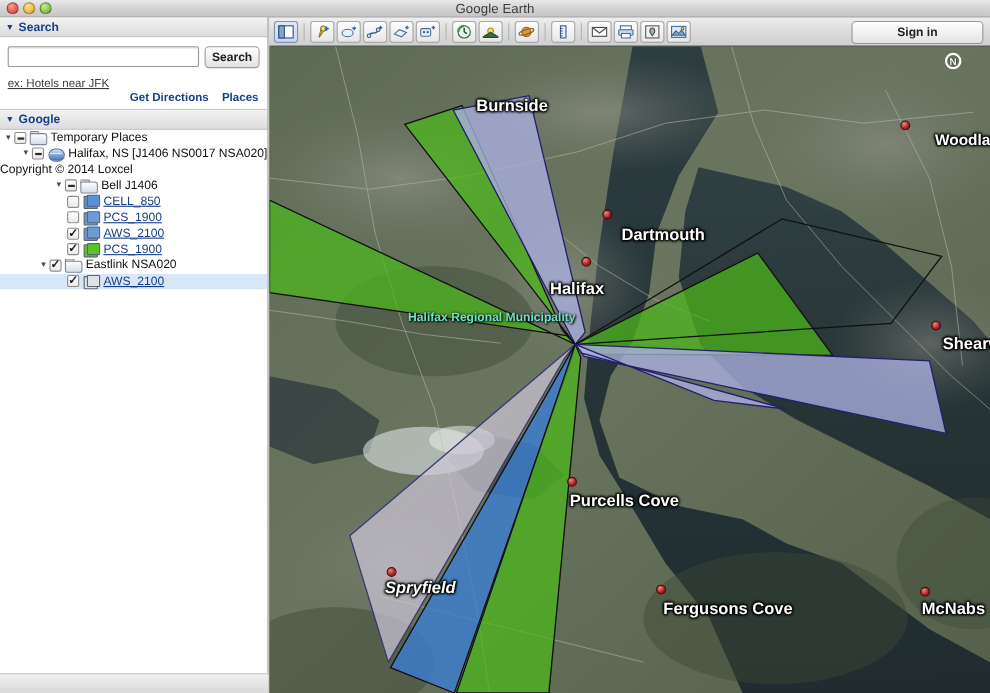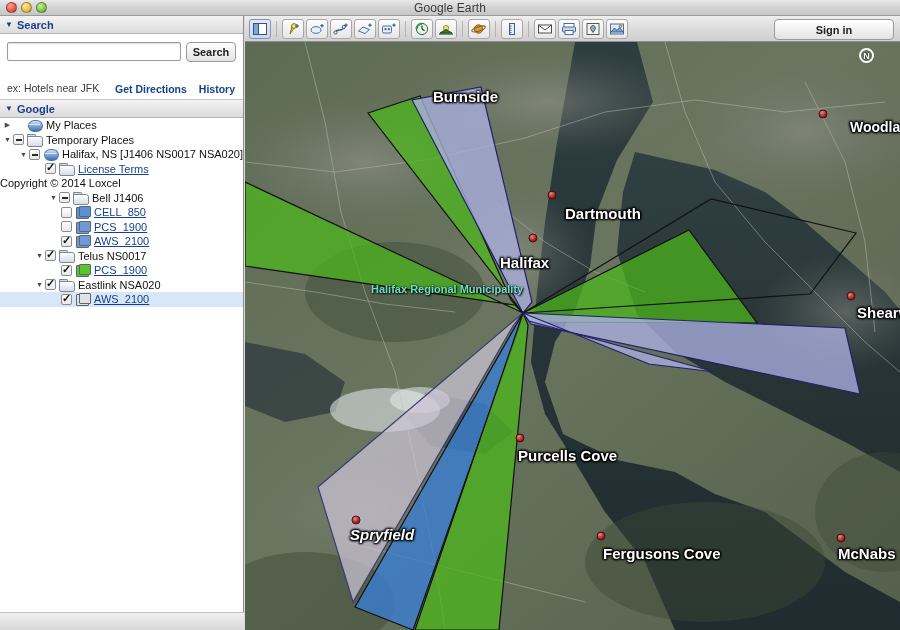--- a/index.html
+++ b/index.html
@@ -49,21 +49,21 @@
   .search-input {
     flex:1; height:19px; border:1px solid #9a9a9a; border-radius:2px;
     background:#fff; font-size:11px; padding:0 4px; outline:none;
     box-shadow: inset 0 1px 1px rgba(0,0,0,.12);
   }
   .search-btn {
     width:50px; height:20px; font-size:11px; font-weight:bold; color:#222;
     border:1px solid #9a9a9a; border-radius:4px;
     background:linear-gradient(to bottom,#ffffff,#e2e2e2);
   }
-  .hint { margin-top:20px; color:#3b3b3b; font-size:10.5px; }
+  .hint { margin-top:8px; color:#3b3b3b; font-size:10.5px;text-decoration:underline; }
   .links { position:absolute; right:8px; bottom:4px; display:flex; gap:12px; }
   .links a { color:#17408b; font-weight:bold; font-size:10.5px; text-decoration:none; }
 
   
   .places-body { position:relative; height:calc(614px - 18px - 66px - 18px); background:#fff; overflow:hidden; }
   .row { display:flex; align-items:center; height:14.5px; padding-left:2px; white-space:nowrap; }
   .row.sel { background:#d7e7f8; }
   .tw { width:11px; text-align:center; font-size:7px; color:#4a4a4a; flex:0 0 11px; }
   .cb {
     width:11px; height:11px; flex:0 0 11px; border:1px solid #8c8c8c; border-radius:2px;
@@ -190,53 +190,41 @@
     </div>
 
     <div class="search-body">
       <div class="search-row">
         <input class="search-input" type="text" value="" style="">
         <button class="search-btn">Search</button>
       </div>
       <div class="hint">ex: Hotels near JFK</div>
       <div class="links">
         <a href="#">Get Directions</a>
-        <a href="#">History</a>
+        <a href="#">Places</a>
       </div>
     </div>
 
     <div class="panel-header">
       <span class="disc">▼</span>
       <span>Google</span>
     </div>
 
     <div class="places-body" id="places-tree">
-        <div class="row" style="padding-left: 2px;">
-          <span class="tw">▶</span>
-          <span class="cb" style="visibility: hidden;"></span>
-          <span class="ico globe"></span>
-          <span class="lbl plain">My Places</span>
-        </div>
         <div class="row" style="padding-left: 2px;">
           <span class="tw">▼</span>
           <span class="cb dash"></span>
           <span class="ico folder"></span>
           <span class="lbl plain">Temporary Places</span>
         </div>
         <div class="row" style="padding-left: 18px;">
           <span class="tw">▼</span>
           <span class="cb dash"></span>
           <span class="ico globe"></span>
           <span class="lbl plain">Halifax, NS [J1406 NS0017 NSA020]</span>
-        </div>
-        <div class="row" style="padding-left: 34px;">
-          <span class="tw"></span>
-          <span class="cb checked"></span>
-          <span class="ico folder"></span>
-          <span class="lbl link">License Terms</span>
         </div>
         <div class="copyright">Copyright © 2014 Loxcel</div>
         <div class="row" style="padding-left: 48px;">
           <span class="tw">▼</span>
           <span class="cb dash"></span>
           <span class="ico folder"></span>
           <span class="lbl plain">Bell J1406</span>
         </div>
         <div class="row" style="padding-left: 50px;">
           <span class="tw"></span>
@@ -248,26 +236,20 @@
           <span class="tw"></span>
           <span class="cb"></span>
           <span class="ico sq blue2"></span>
           <span class="lbl link">PCS_1900</span>
         </div>
         <div class="row" style="padding-left: 50px;">
           <span class="tw"></span>
           <span class="cb checked"></span>
           <span class="ico sq blue2"></span>
           <span class="lbl link">AWS_2100</span>
-        </div>
-        <div class="row" style="padding-left: 34px;">
-          <span class="tw">▼</span>
-          <span class="cb checked"></span>
-          <span class="ico folder"></span>
-          <span class="lbl plain">Telus NS0017</span>
         </div>
         <div class="row" style="padding-left: 50px;">
           <span class="tw"></span>
           <span class="cb checked"></span>
           <span class="ico sq green"></span>
           <span class="lbl link">PCS_1900</span>
         </div>
         <div class="row" style="padding-left: 34px;">
           <span class="tw">▼</span>
           <span class="cb checked"></span>

